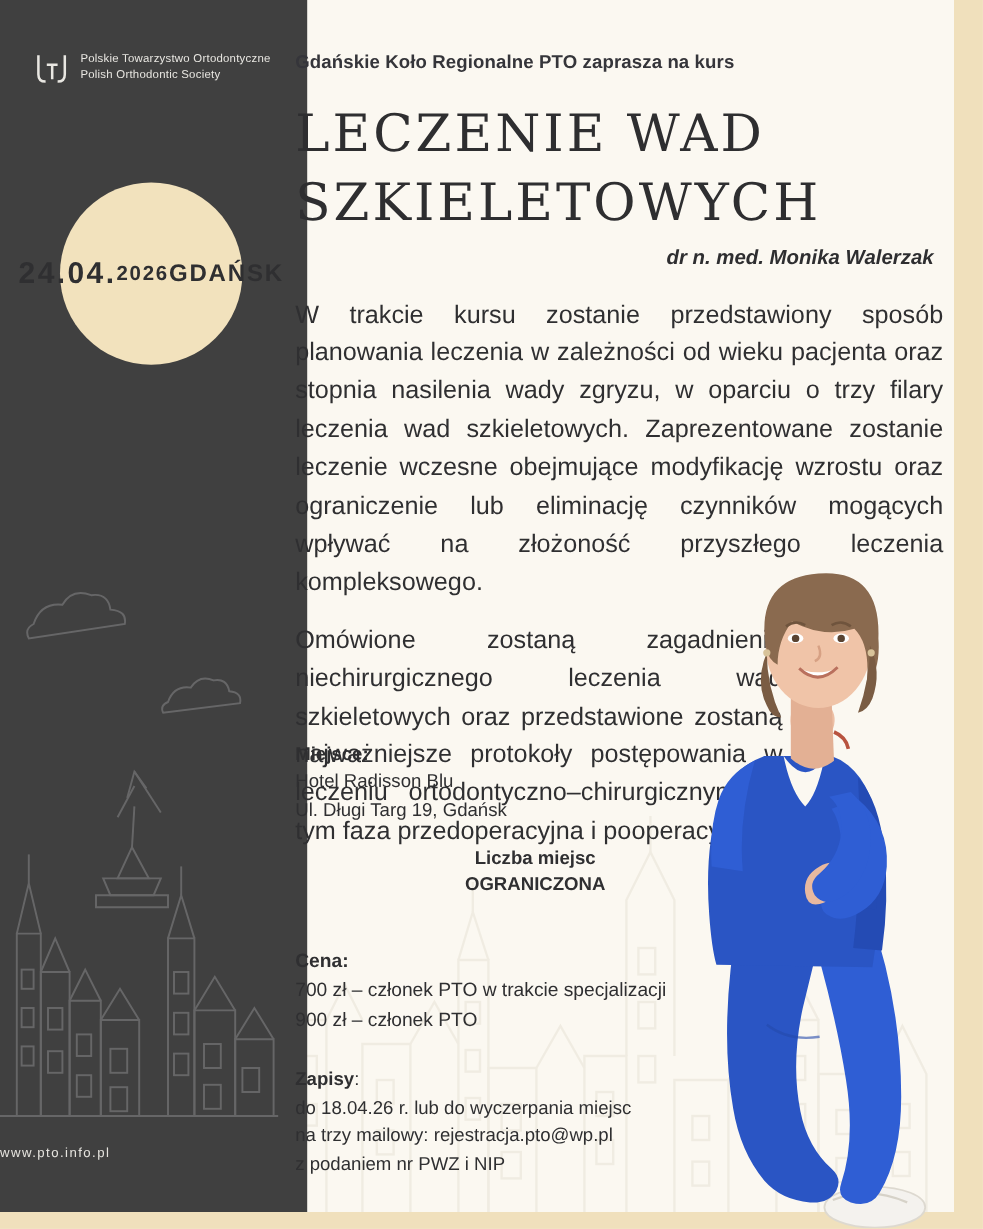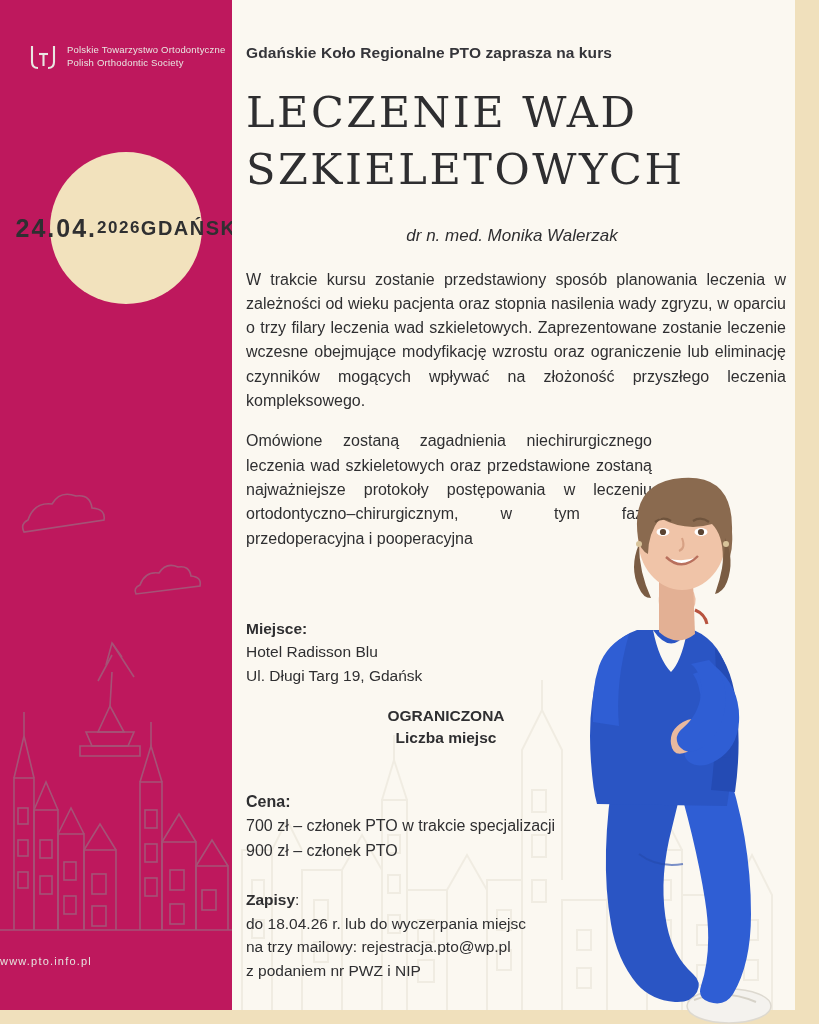--- a/index.html
+++ b/index.html
@@ -28,23 +28,23 @@
     width: 795px;
     height: 1010px;
     background: #fbf8f1;
   }
 
   
   .sidebar {
     position: absolute;
     left: 0;
     top: 0;
-    width: 232px;
+    width: 256px;
     height: 1010px;
-    background: #be185d;
+    background: #404040;
     overflow: hidden;
   }
 
   .sidebar-skyline {
     position: absolute;
     left: 0;
     bottom: 40px;
     width: 232px;
     height: 560px;
     opacity: 0.5;
@@ -146,32 +146,32 @@
     margin-top: 22px;
     font-family: "DejaVu Serif", serif;
     font-size: 43px;
     line-height: 1.32;
     letter-spacing: 2.5px;
     color: #2e2e30;
     font-weight: normal;
   }
 
   .author {
-    margin-top: 28px;
-    text-align: center;
+    margin-top: 7px;
+    text-align: right;
     padding-right: 8px;
     font-size: 17px;
-    font-weight: normal;
+    font-weight: bold;
     font-style: italic;
     color: #2e2e30;
   }
 
   .para {
     margin-top: 22px;
-    font-size: 16px;
+    font-size: 21px;
     line-height: 1.52;
     text-align: justify;
     color: #2f2f31;
     width: 540px;
   }
   .para.second { margin-top: 16px; width: 406px; }
 
   .venue {
     position: absolute;
     left: 246px;
@@ -369,22 +369,22 @@
     <div class="para second">Omówione zostaną zagadnienia niechirurgicznego leczenia wad szkieletowych oraz przedstawione zostaną najważniejsze protokoły postępowania w leczeniu ortodontyczno–chirurgicznym, w tym faza przedoperacyjna i pooperacyjna</div>
   </div>
 
   <div class="venue">
     <div class="lbl">Miejsce:</div>
     <div>Hotel Radisson Blu</div>
     <div>Ul. Długi Targ 19,  Gdańsk</div>
   </div>
 
   <div class="limited">
+    <div>Liczba miejsc</div>
     <div>OGRANICZONA</div>
-    <div>Liczba miejsc</div>
   </div>
 
   <div class="price">
     <div class="lbl">Cena:</div>
     <div>700 zł – członek PTO w trakcie specjalizacji</div>
     <div>900 zł – członek PTO</div>
   </div>
 
   <div class="signup">
     <div>

